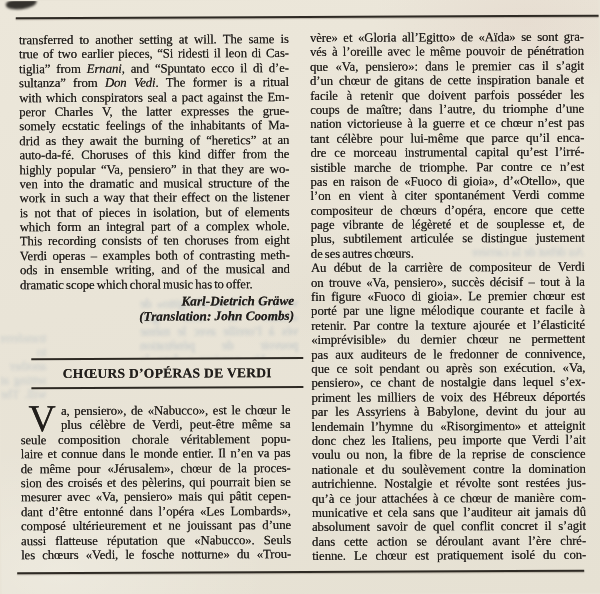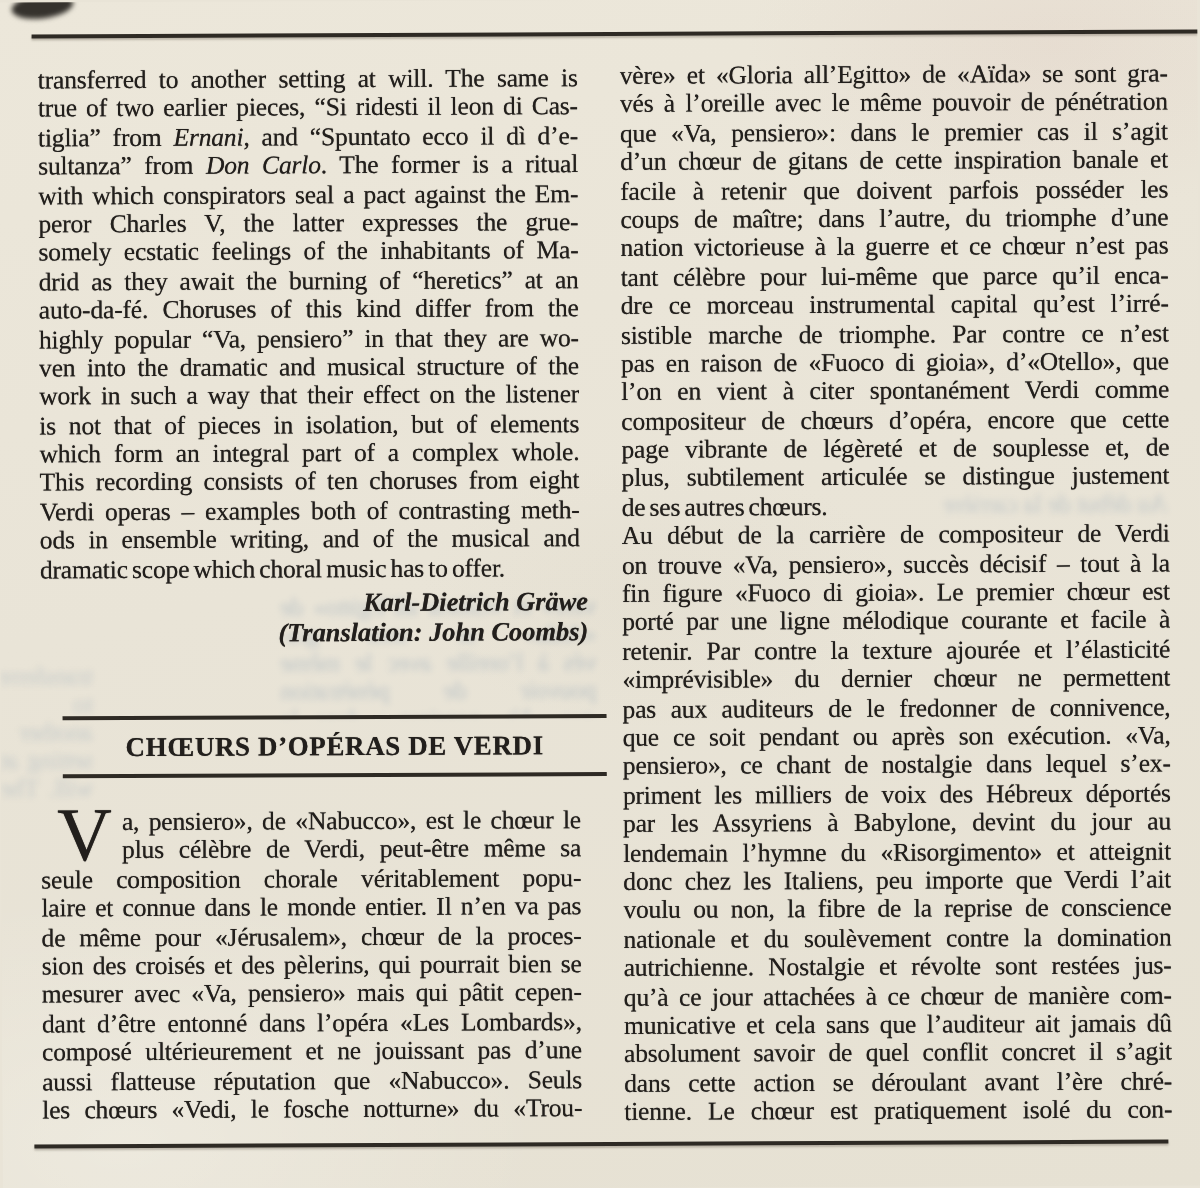--- a/index.html
+++ b/index.html
@@ -92,21 +92,21 @@
   <div class="ghost ghost-3">
       <div class="line">Au début de la carrière de compositeur de Verdi</div>
     </div>
 
   <div class="col col-left">
 
     <div class="para-en">
         <div class="line">transferred to another setting at will. The same is</div>
         <div class="line">true of two earlier pieces, “Si ridesti il leon di Cas-</div>
         <div class="line">tiglia” from <i>Ernani</i>, and “Spuntato ecco il dì d’e-</div>
-        <div class="line">sultanza” from <i>Don Carlo</i>. The former is a ritual</div>
+        <div class="line">sultanza” from <i>Don Vedi</i>. The former is a ritual</div>
         <div class="line">with which conspirators seal a pact against the Em-</div>
         <div class="line">peror Charles V, the latter expresses the grue-</div>
         <div class="line">somely ecstatic feelings of the inhabitants of Ma-</div>
         <div class="line">drid as they await the burning of “heretics” at an</div>
         <div class="line">auto-da-fé. Choruses of this kind differ from the</div>
         <div class="line">highly popular “Va, pensiero” in that they are wo-</div>
         <div class="line">ven into the dramatic and musical structure of the</div>
         <div class="line">work in such a way that their effect on the listener</div>
         <div class="line">is not that of pieces in isolation, but of elements</div>
         <div class="line">which form an integral part of a complex whole.</div>

